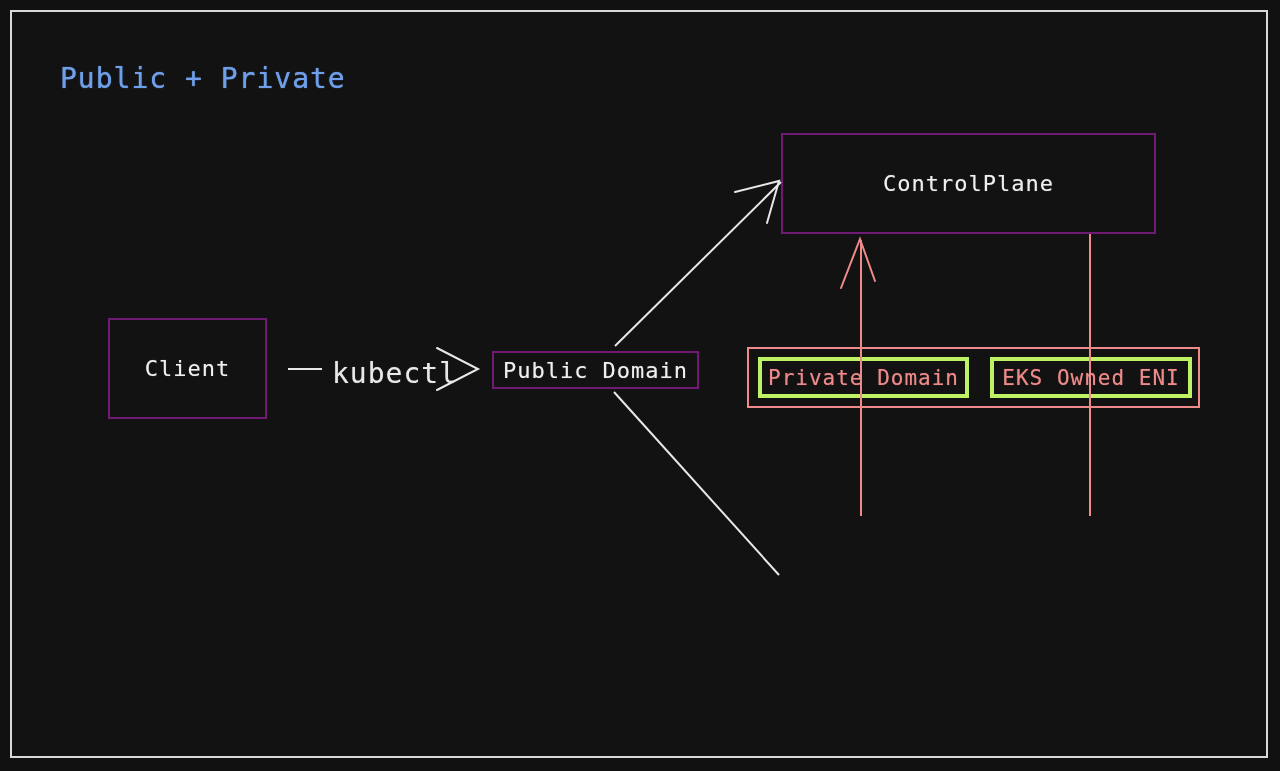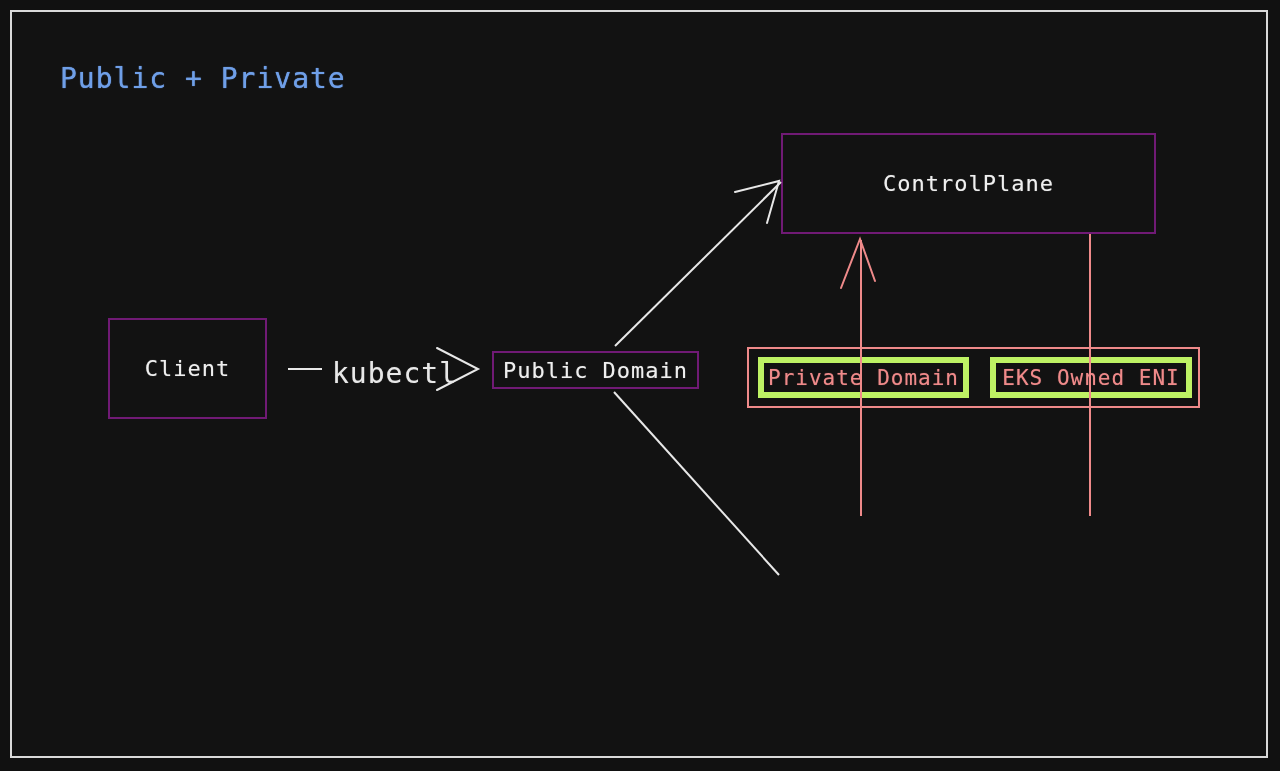--- a/index.html
+++ b/index.html
@@ -80,21 +80,21 @@
     width: 453px;
     height: 61px;
     box-sizing: border-box;
     border: 2px solid #ef8a8a;
     background: transparent;
     z-index: 4;
   }
   .red-node {
     position: absolute;
     box-sizing: border-box;
-    border: 6px solid #bef264;
+    border: 4px solid #bef264;
     background: #121212;
     display: flex;
     align-items: center;
     justify-content: center;
     white-space: nowrap;
     z-index: 5;
   }
   .red-node-label {
     color: #ef8a8a;
     font-size: 21px;

